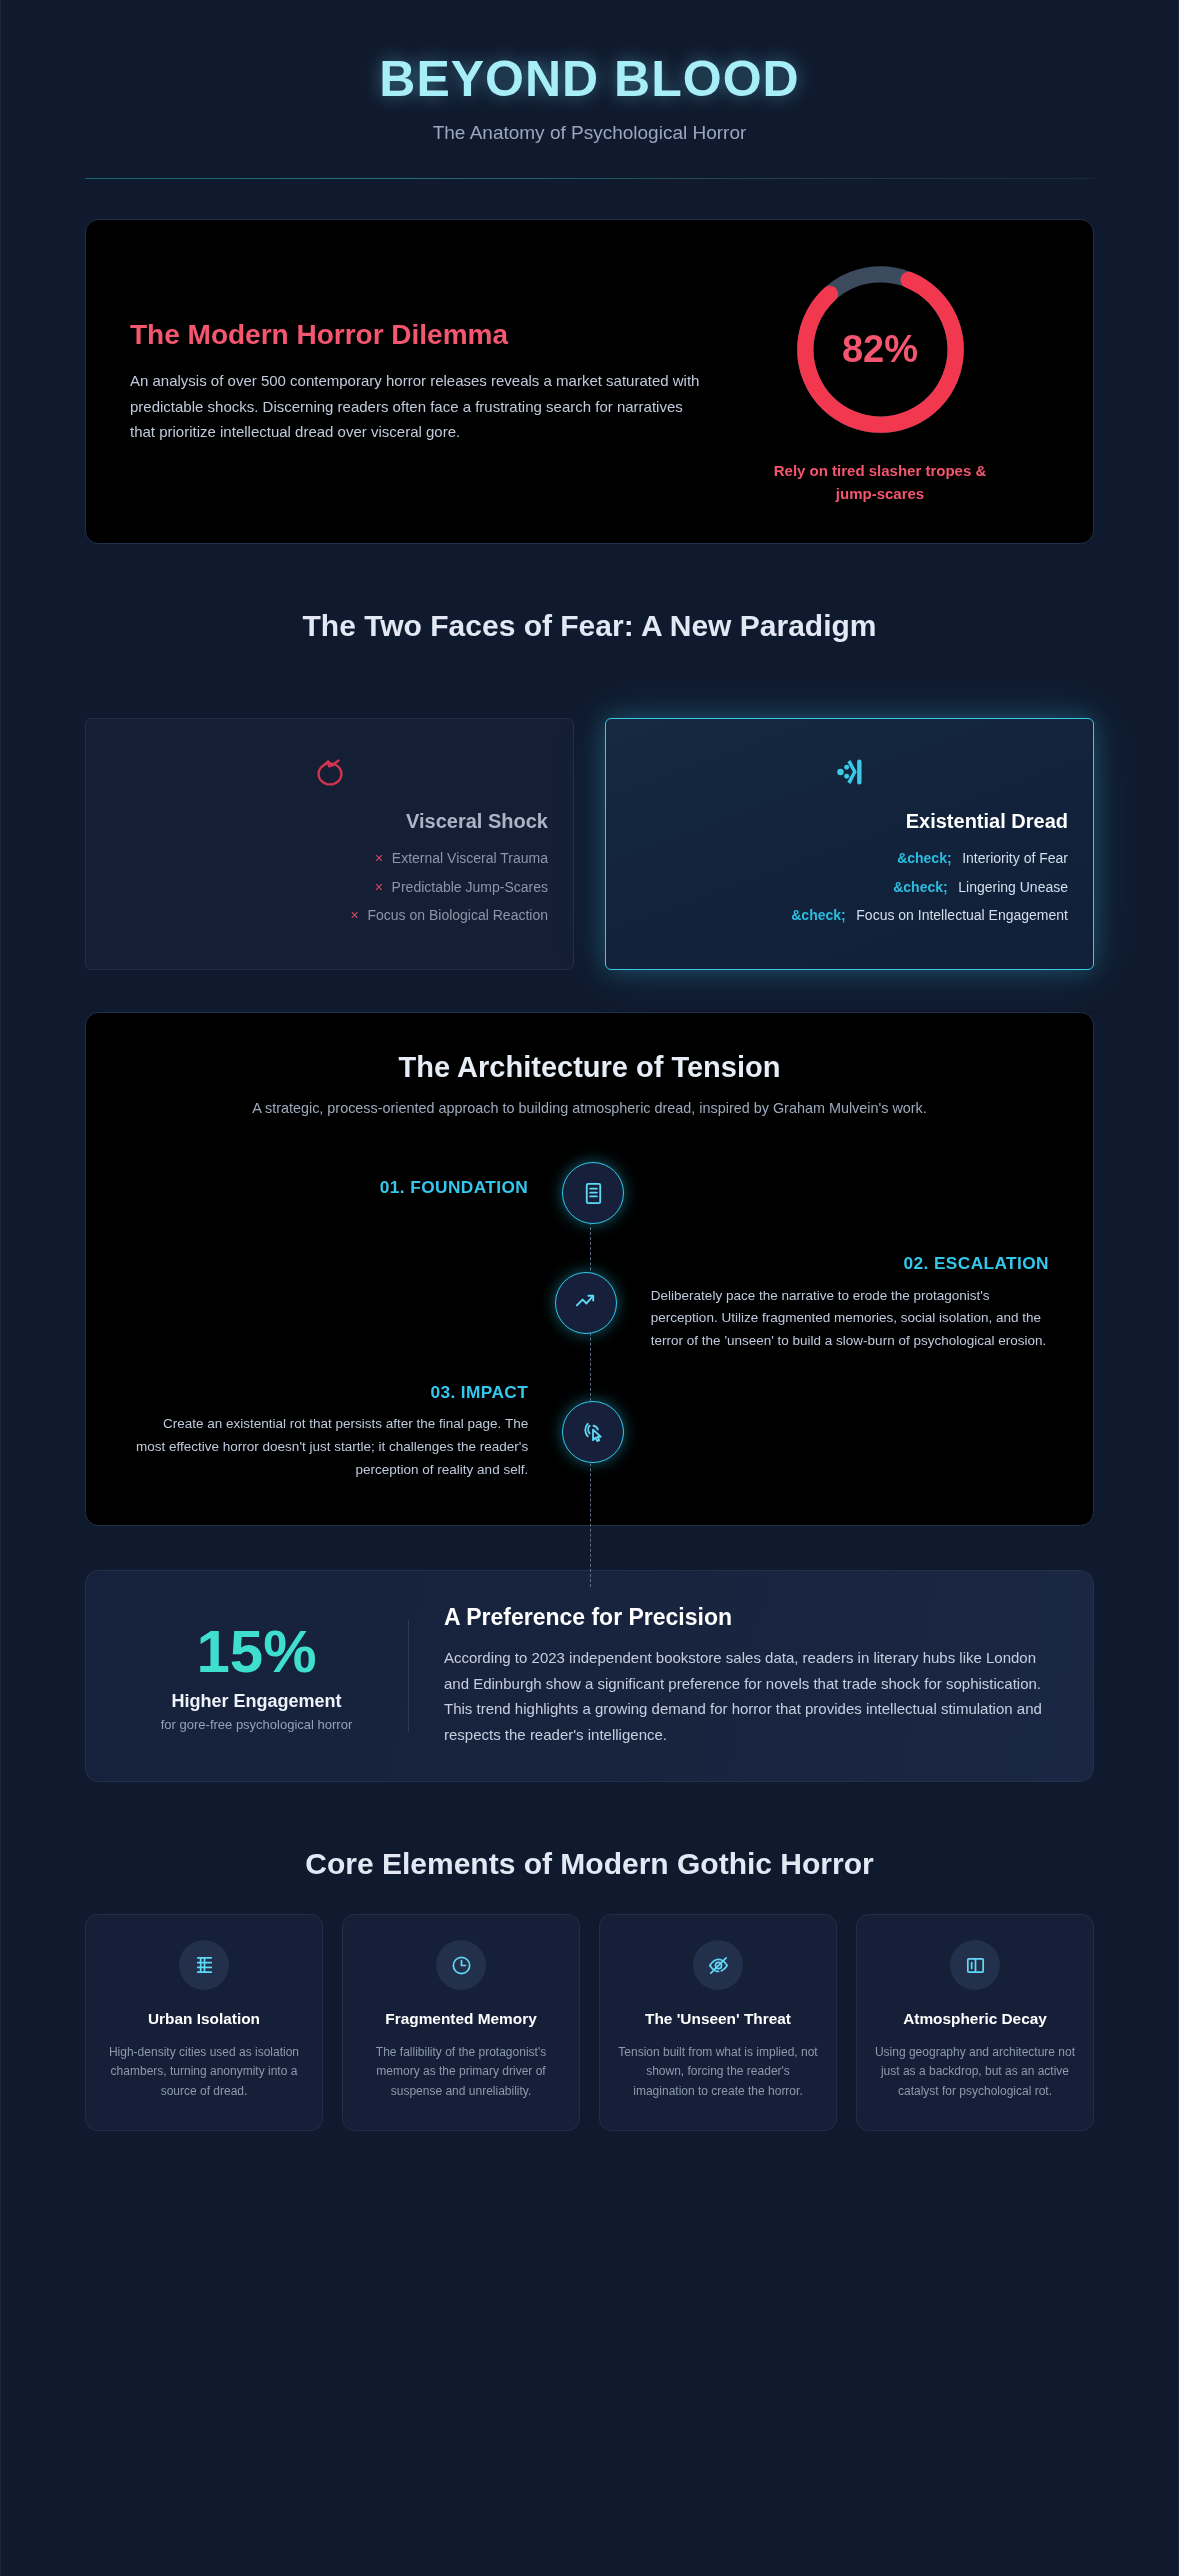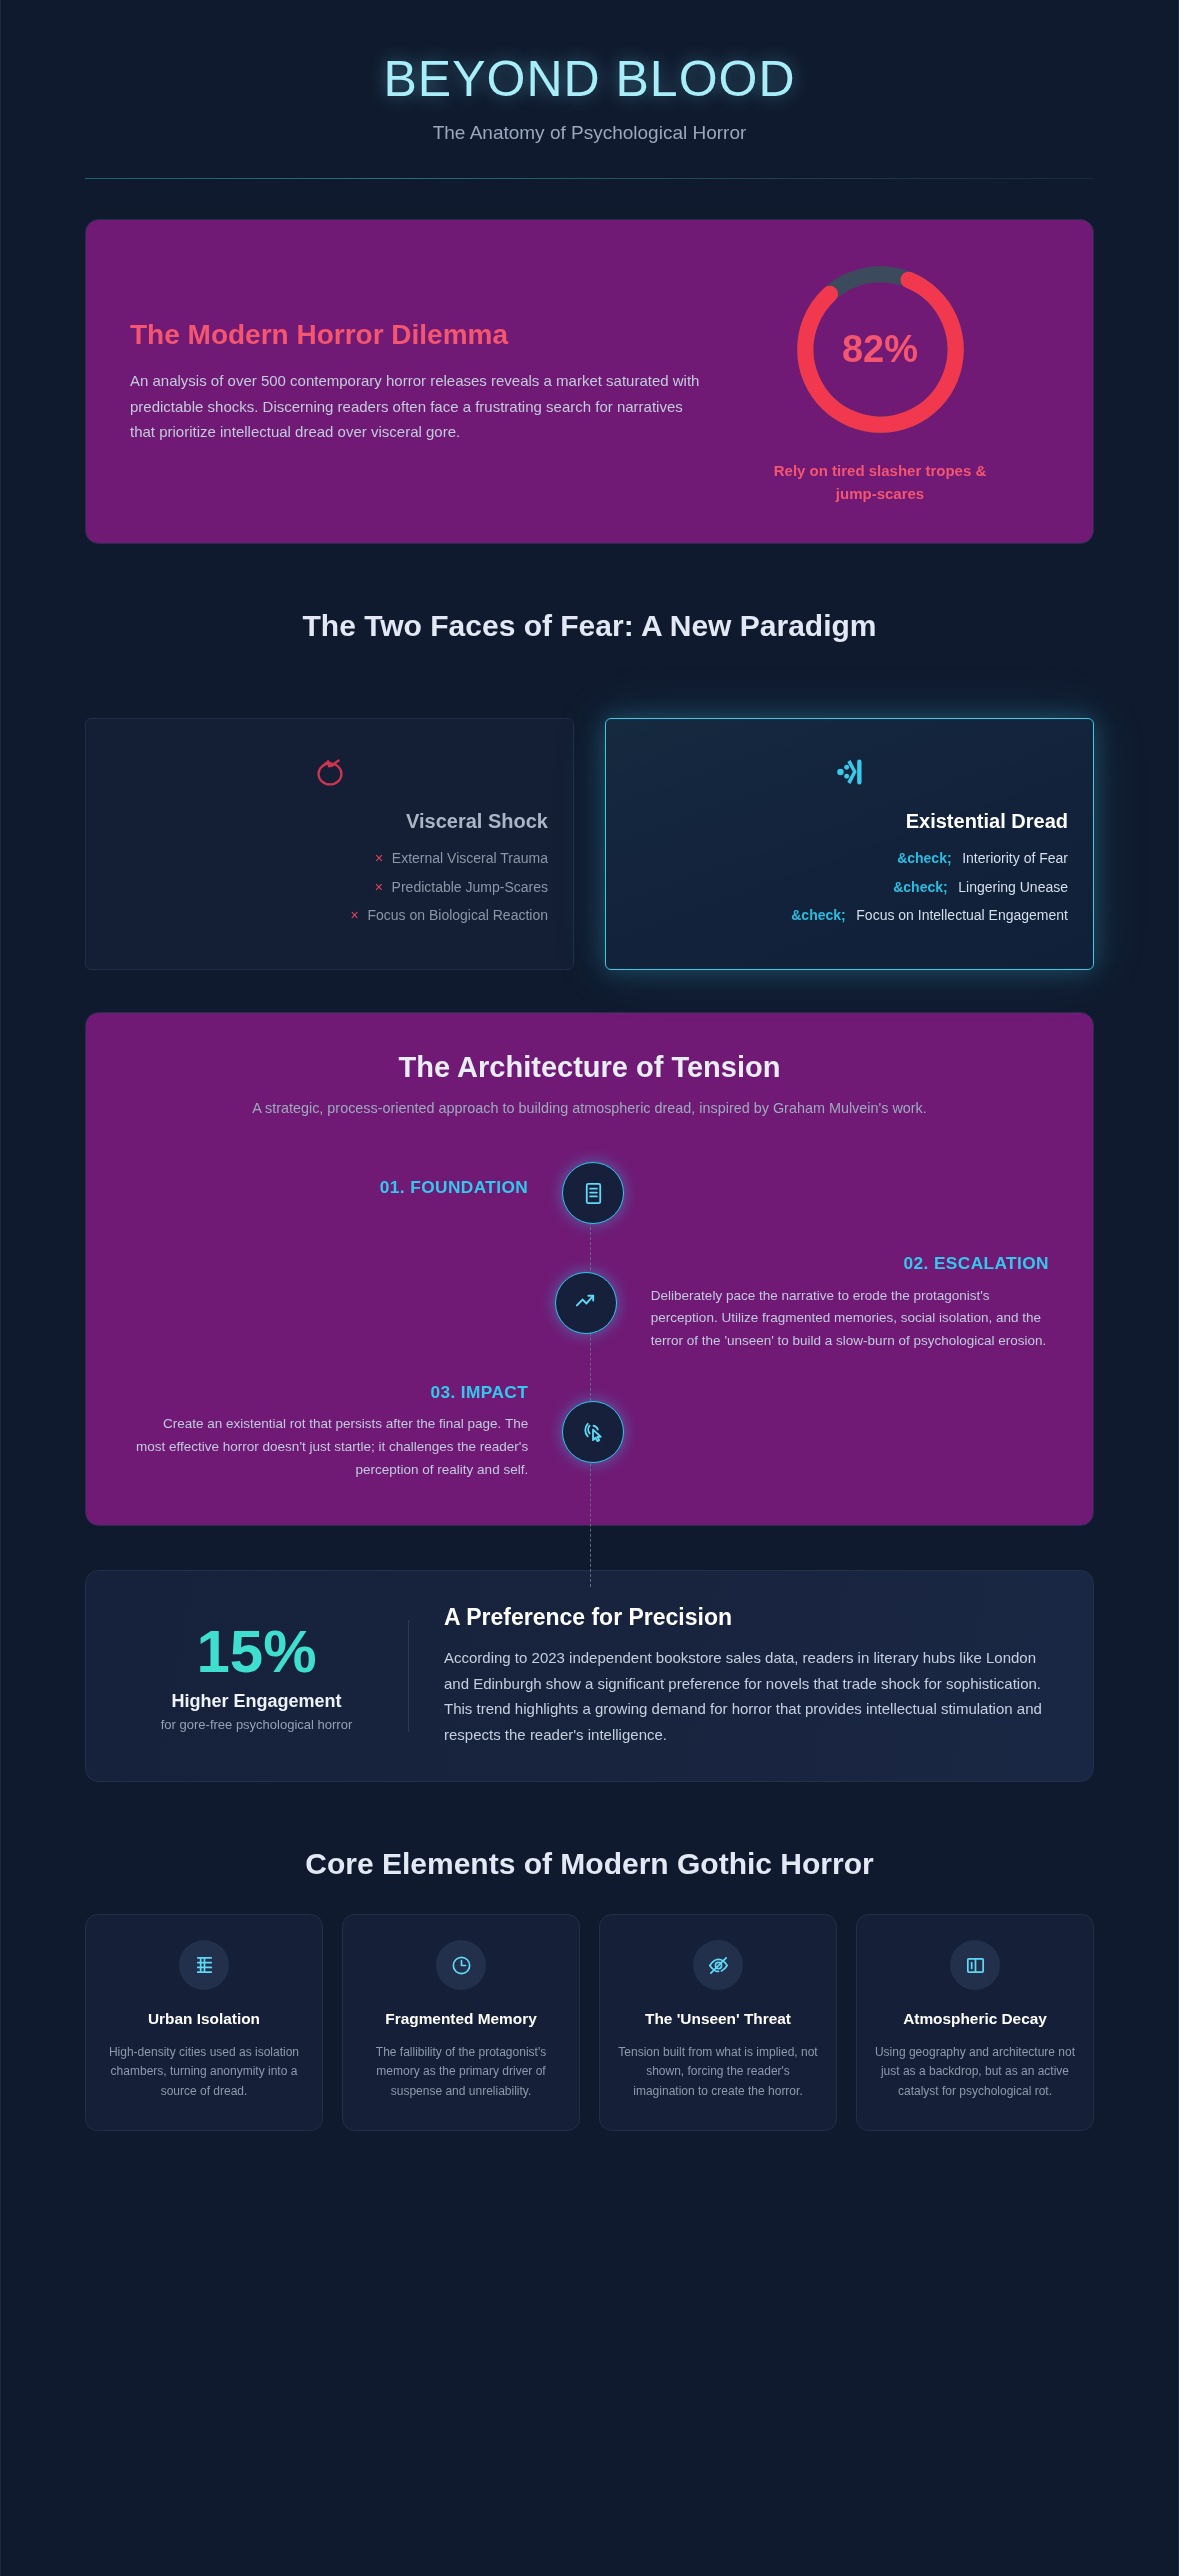--- a/index.html
+++ b/index.html
@@ -21,42 +21,42 @@
     position:relative;
     overflow:hidden;
   }
 
   .inner { width:1009px; margin:0 auto; }
 
   
   .header { padding:50px 0 0 0; text-align:center; }
   .title {
     font-size:50px;
-    font-weight:normal;
+    font-weight:bold;
     letter-spacing:1px;
     color:#a8eef9;
     text-shadow:0 0 17.3px rgba(110,220,245,.45);
   }
   .subtitle {
     margin-top:13.5px;
     font-size:19px;
     color:#9aa7bd;
     font-weight:400;
   }
   .rule {
     height:1.9px;
     margin:34px auto 0 auto;
     width:1009px;
     background:linear-gradient(90deg,#1d6f74 0%,#2b7f85 30%,#25434f 70%,#1a2a40 100%);
     opacity:.85;
   }
 
   
   .card {
-    background:#701a75;
+    background:#000000;
     border:1px solid #232f4b;
     border-radius:13.5px;
   }
 
   
   .hero {
     margin-top:40px;
     display:flex;
     align-items:center;
     padding:38px 44px;

